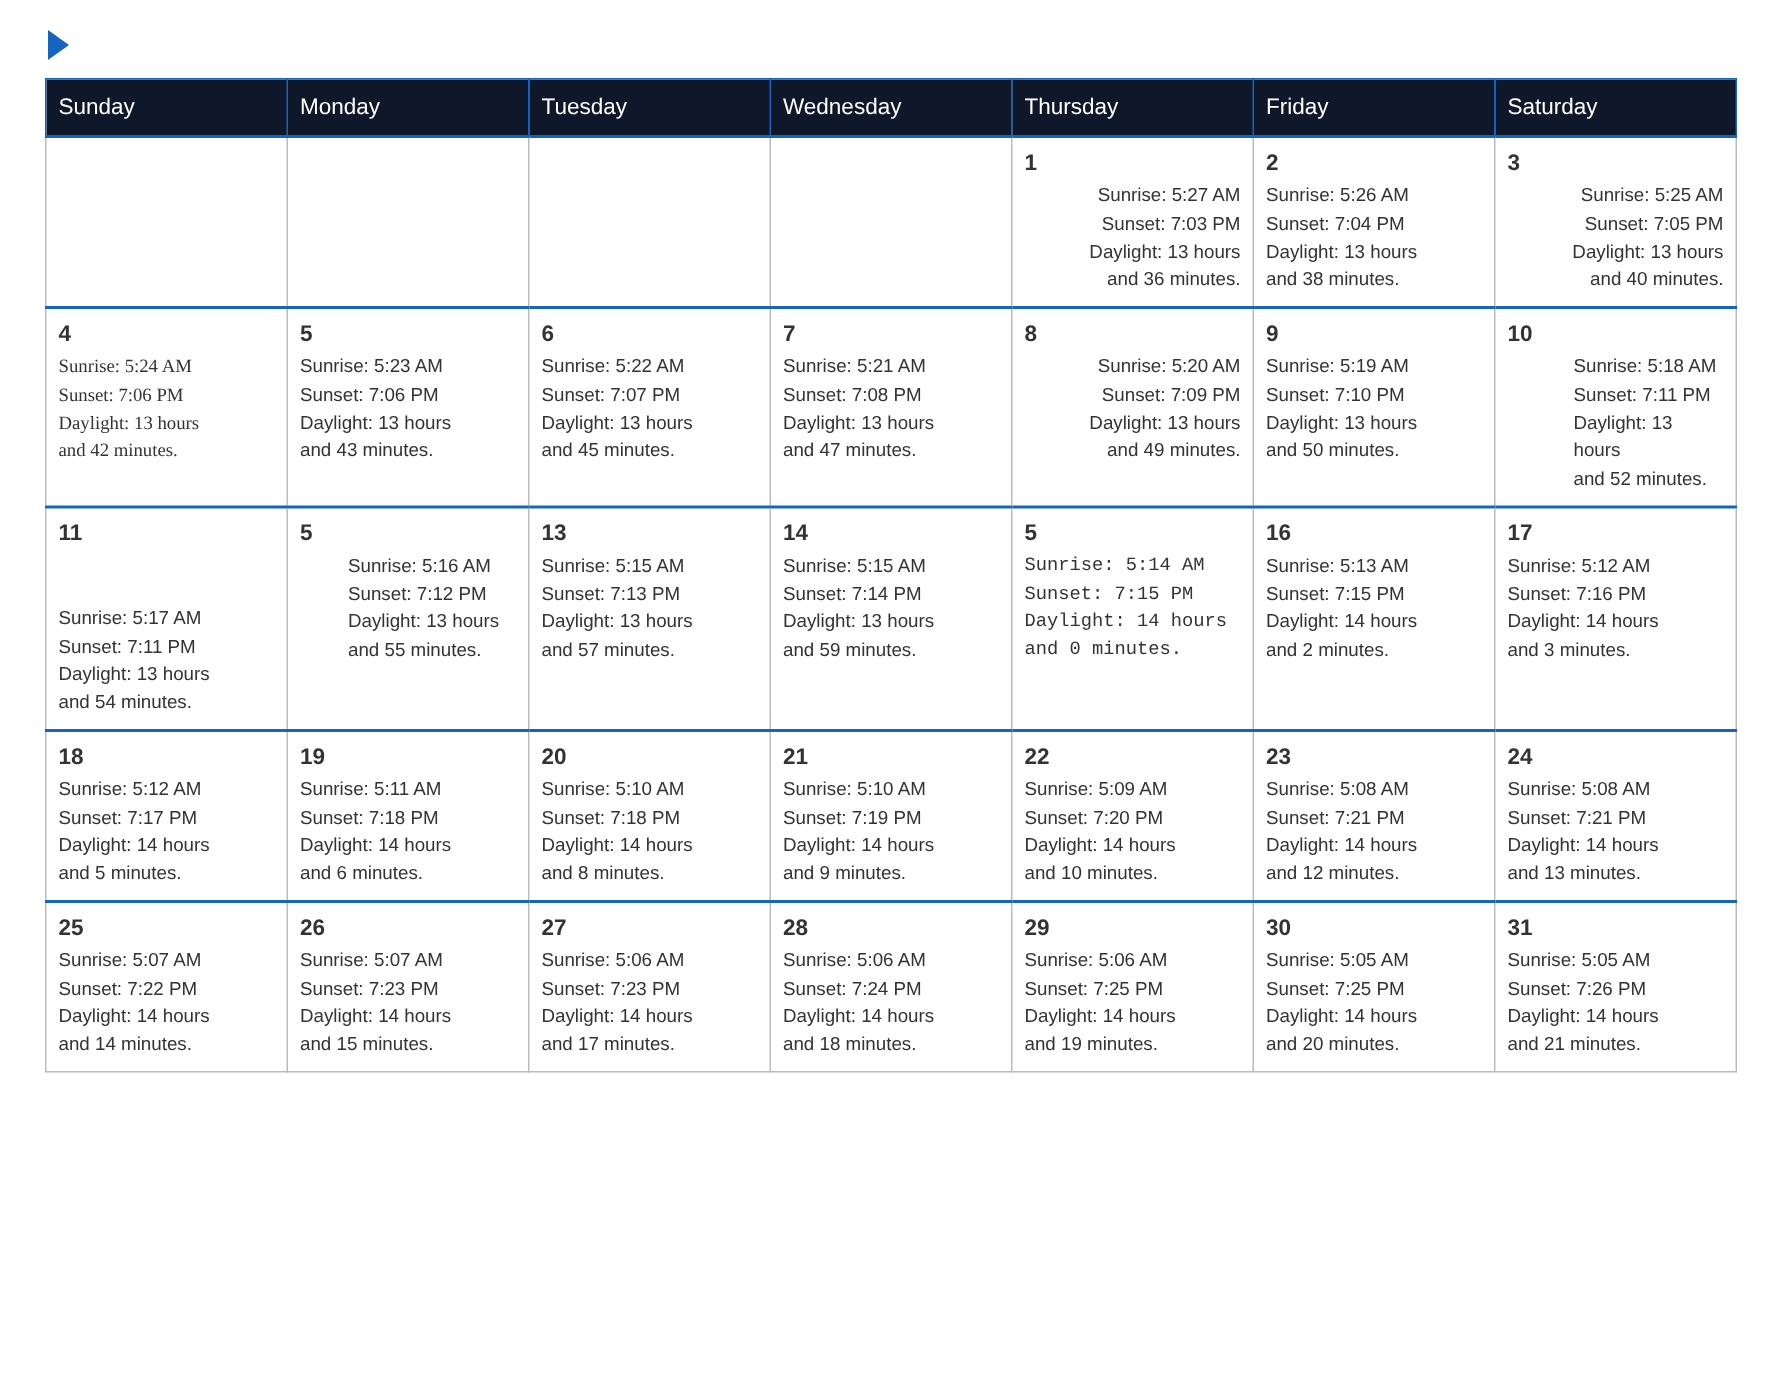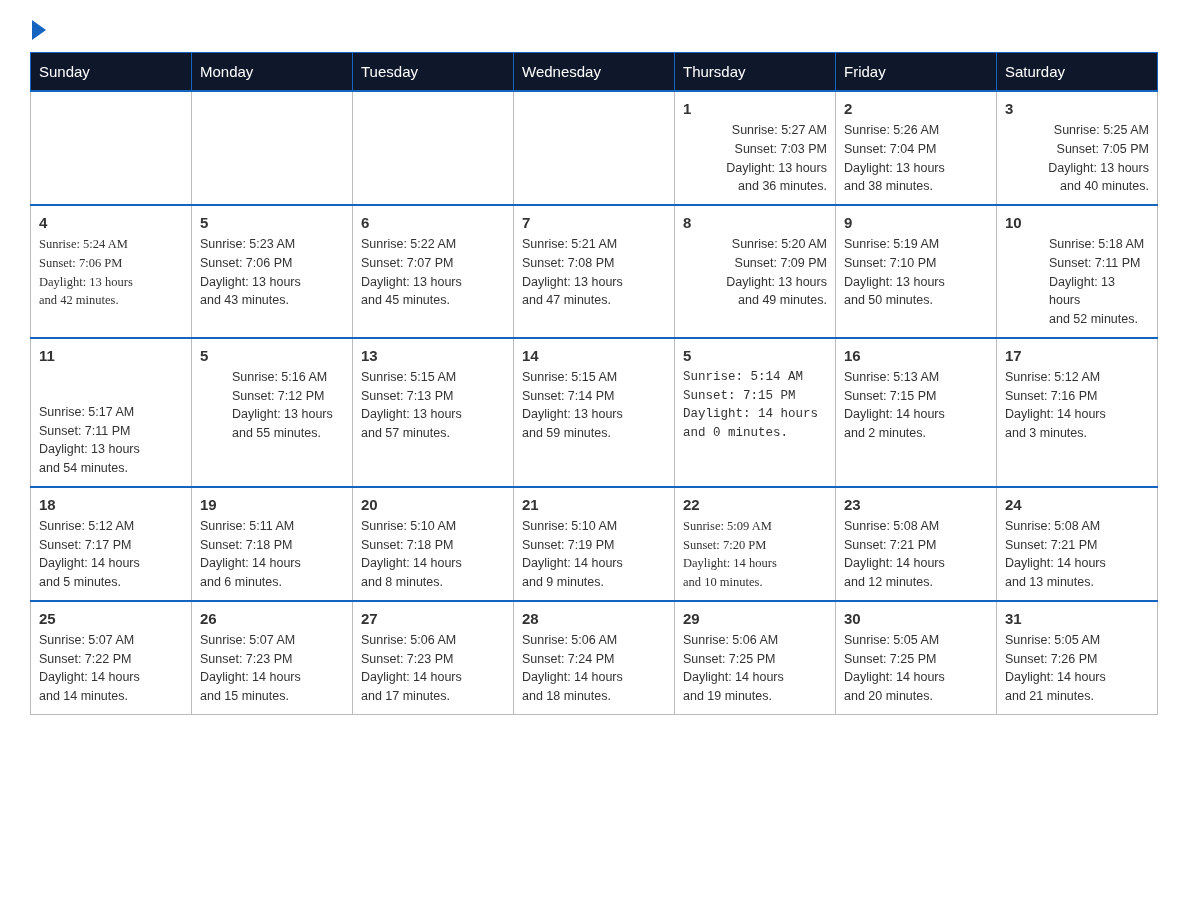--- a/index.html
+++ b/index.html
@@ -286,21 +286,21 @@
         </td>
         <td>
           <div class="day-number">21</div>
           <div class="day-info" style="white-space: pre-line;">Sunrise: 5:10 AM
 Sunset: 7:19 PM
 Daylight: 14 hours
 and 9 minutes.</div>
         </td>
         <td>
           <div class="day-number">22</div>
-          <div class="day-info" style="white-space: pre-line; font-family: Liberation Serif, serif;">Sunrise: 5:09 AM
+          <div class="day-info" style="white-space: pre-line;">Sunrise: 5:09 AM
 Sunset: 7:20 PM
 Daylight: 14 hours
 and 10 minutes.</div>
         </td>
         <td>
           <div class="day-number">23</div>
           <div class="day-info" style="white-space: pre-line;">Sunrise: 5:08 AM
 Sunset: 7:21 PM
 Daylight: 14 hours
 and 12 minutes.</div>

